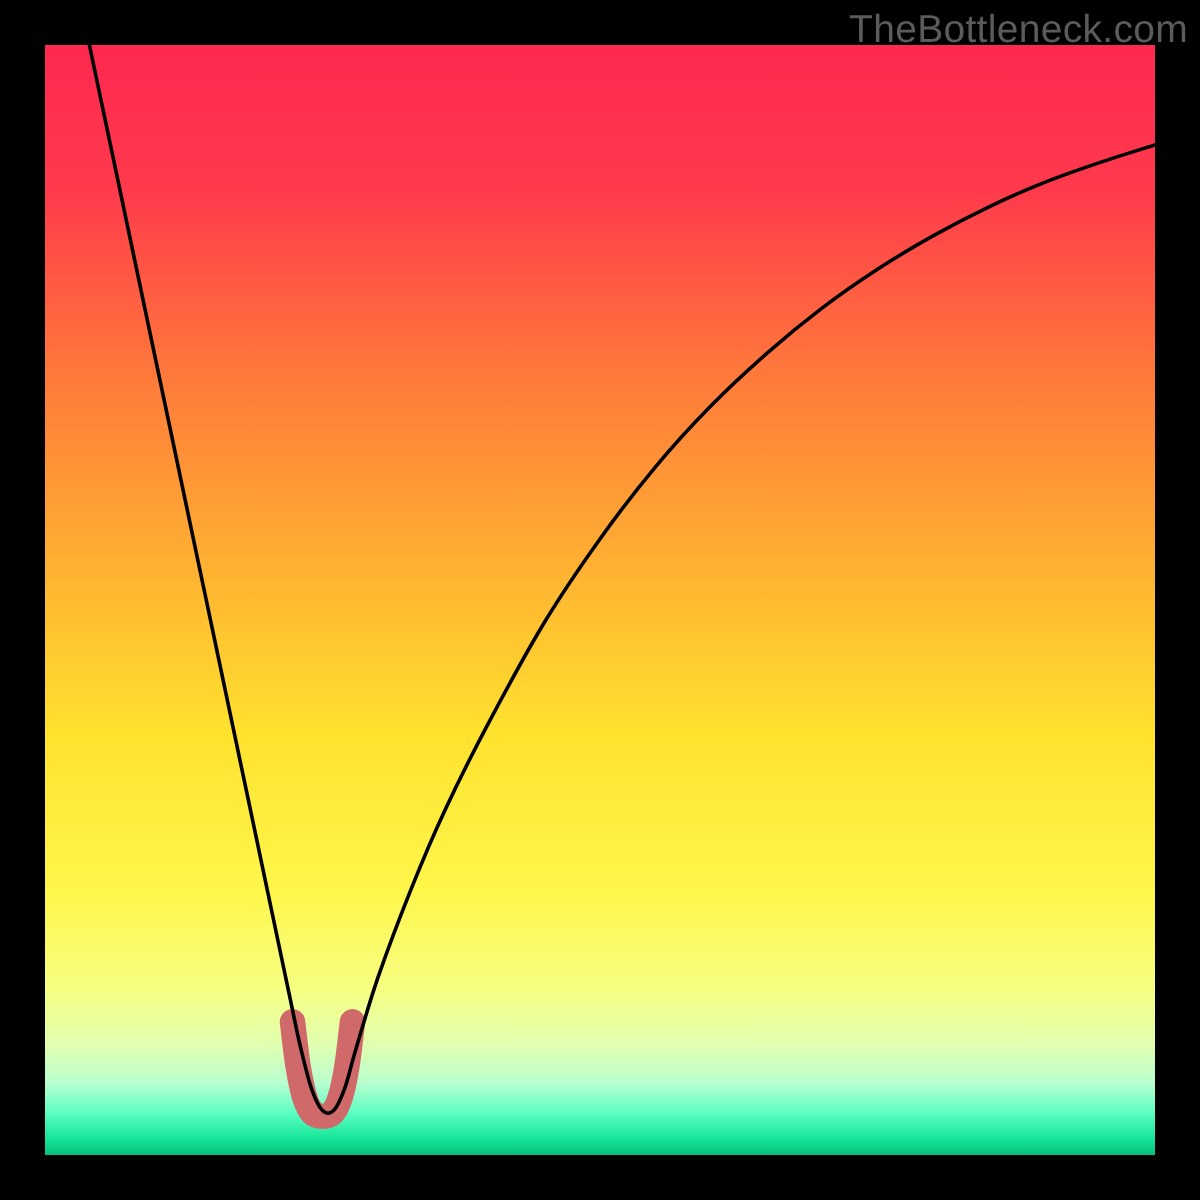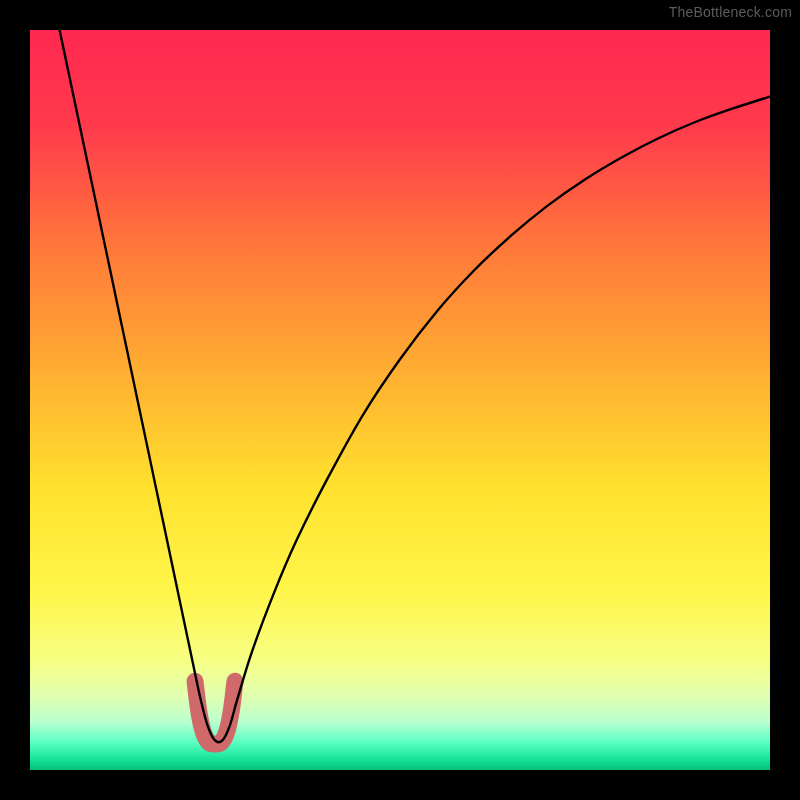--- a/index.html
+++ b/index.html
@@ -21,21 +21,21 @@
   }
   .gradient {
     position: absolute;
     left: 0; top: 0; right: 0; bottom: 0;
   }
   .watermark {
     position: absolute;
     top: 4px;
     right: 8px;
     color: #5b5b5b;
-    font-size: 14px;
+    font-size: 26px;
     font-weight: 500;
     letter-spacing: 0.2px;
   }
   svg.curve {
     position: absolute;
     left: 0; top: 0;
     width: 740px;
     height: 740px;
     overflow: visible;
   }

